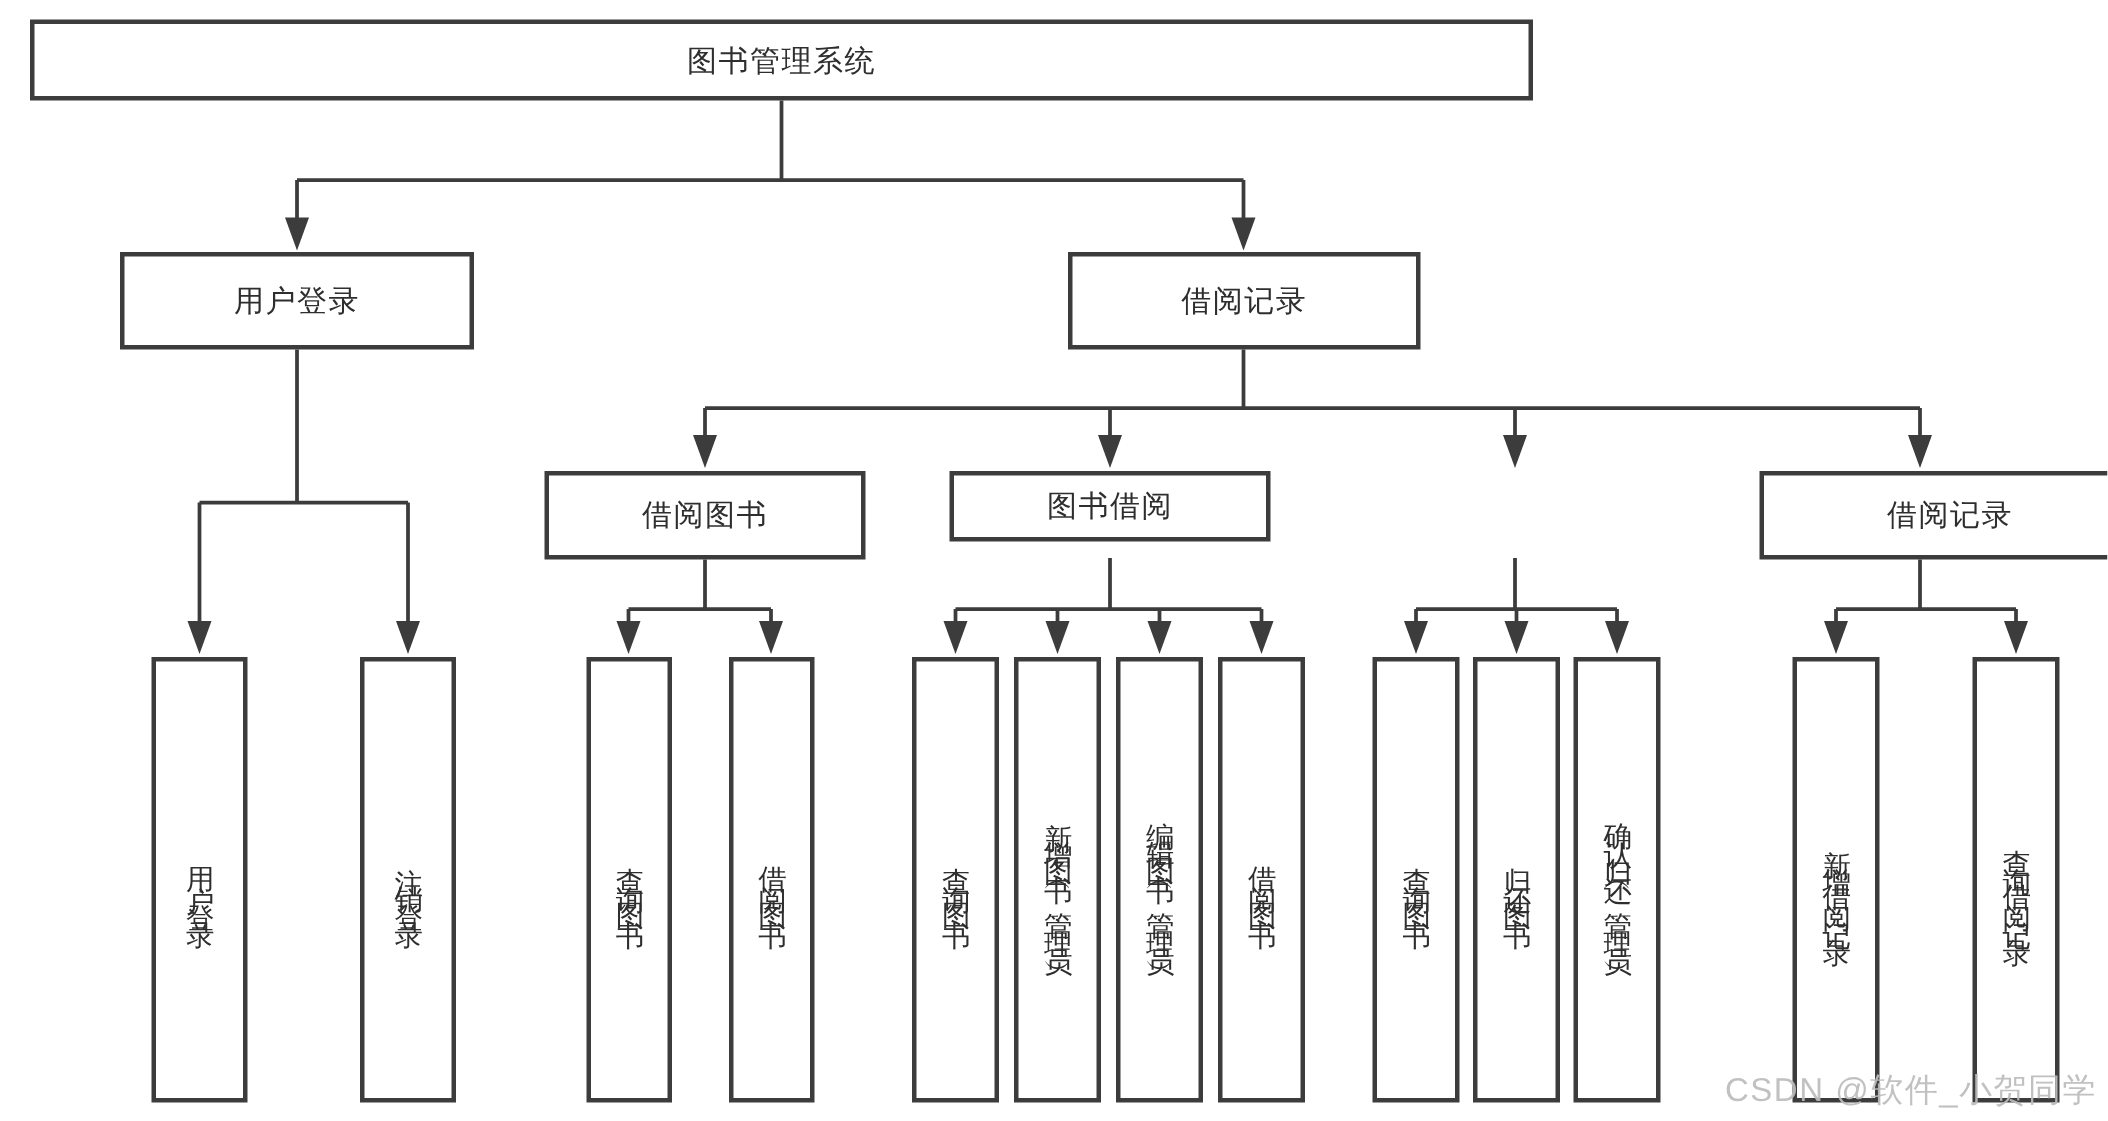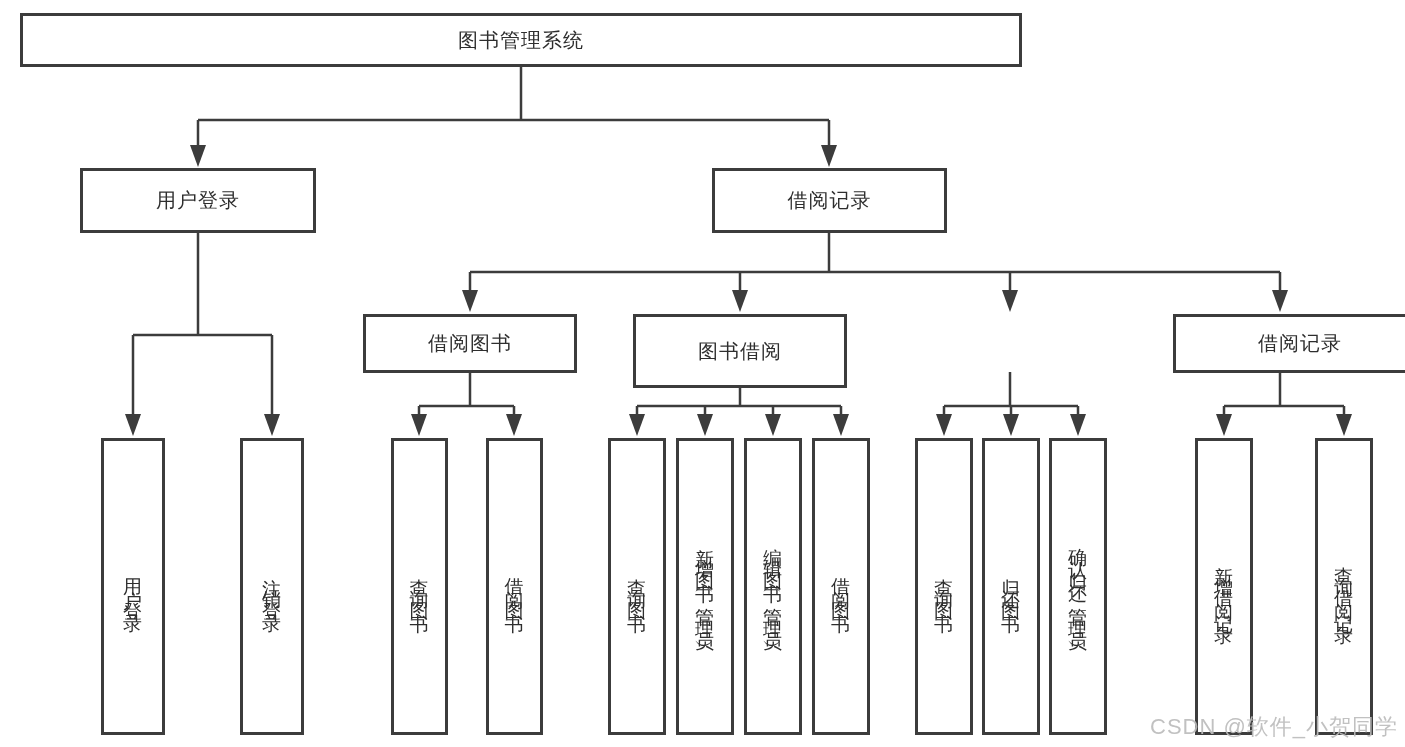--- a/index.html
+++ b/index.html
@@ -102,21 +102,21 @@
   <div class="node hbox" style="left:80px; top:168px; width:236px; height:65px;">
     <span class="lbl">用户登录</span>
   </div>
   <div class="node hbox" style="left:712px; top:168px; width:235px; height:65px;">
     <span class="lbl">借阅记录</span>
   </div>
 
   <div class="node hbox" style="left:363px; top:314px; width:214px; height:59px;">
     <span class="lbl">借阅图书</span>
   </div>
-  <div class="node hbox" style="left:633px; top:314px; width:214px; height:74px;">
+  <div class="node hbox" style="left:633px; top:314px; width:214px; height:47px;">
     <span class="lbl">图书借阅</span>
   </div>
   <div class="node hbox" style="left:1173px; top:314px; width:242px; height:59px;padding-left:12px;">
     <span class="lbl">借阅记录</span>
   </div>
 
   <div class="node vbox" style="left:101px; top:438px; width:64px; height:297px;">
     <span class="vlbl">用户登录</span>
   </div>
   <div class="node vbox" style="left:240px; top:438px; width:64px; height:297px;">

